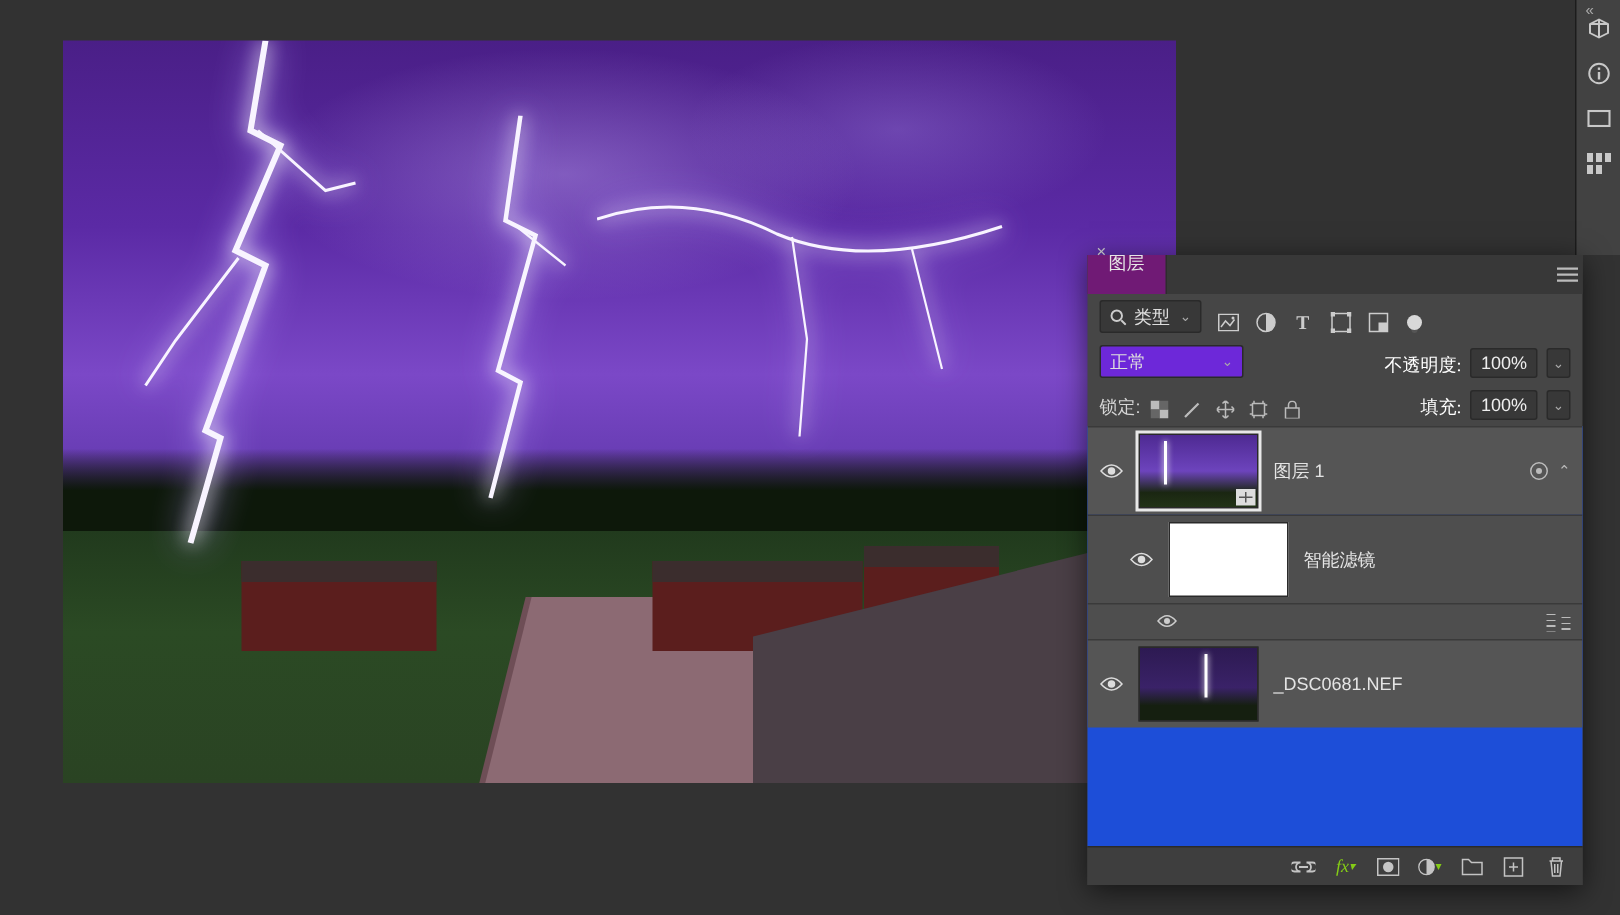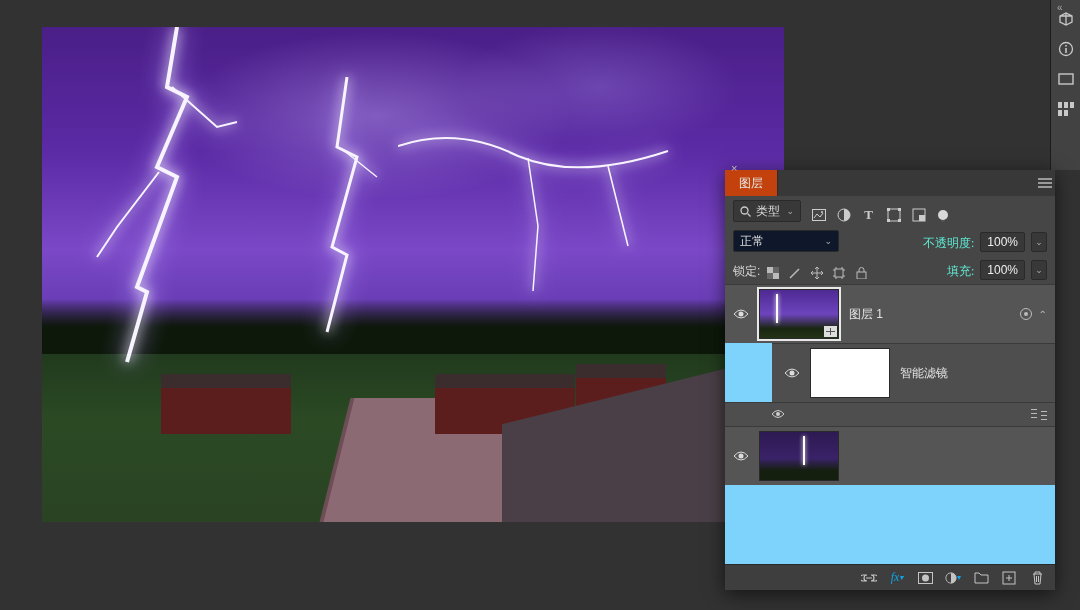--- a/index.html
+++ b/index.html
@@ -81,22 +81,22 @@
   }
   .panel-x {
     position:absolute; top:-8px; left:6px;
     color:#bbb; font-size:11px; cursor:pointer;
   }
   .panel-tabs {
     height:26px; display:flex; align-items:stretch;
     background:#383838;
   }
   .panel-tab {
-    padding:0 14px; display:flex;align-items:center;
-    background:#c2410c; color:#e6e6e6;
+    padding:12px 14px; display:flex;align-items:flex-end;
+    background:#701a75; color:#e6e6e6;
     border-right:1px solid #2d2d2d;
   }
   .panel-tabs-fill { flex:1; }
   .panel-menu { width:20px; display:flex;align-items:center;justify-content:center;color:#bbb; }
 
   
   .panel-row { display:flex; align-items:flex-end; gap:6px; padding:4px 8px; }
   .kind-select {
     display:flex;align-items:center;gap:5px;
     background:#383838; border:1px solid #2a2a2a; border-radius:2px;
@@ -104,51 +104,51 @@
     color:#ddd;
   }
   .kind-select .chev { margin-left:auto; font-size:9px; color:#aaa;}
   .filter-icons { display:flex; gap:10px; margin-left:4px; align-items:center;}
   .ficon { width:15px; height:15px; color:#ccc; display:flex;align-items:center;justify-content:center; }
   .dot { width:10px;height:10px;border-radius:50%; background:#d8d8d8; box-shadow:0 5px 0 -3px #555; margin-left:2px;}
 
   
   .blend-select {
     display:flex;align-items:center;
-    background:#0f172a; border:1px solid #2a2a2a; border-radius:2px;
-    height:22px; padding:0 6px; width:106px; color:#ddd;
+    background:#6d28d9; border:1px solid #2a2a2a; border-radius:2px;
+    height:22px; padding:0 6px; width:96px; color:#ddd;
   }
   .blend-select .chev{margin-left:auto;font-size:9px;color:#aaa;}
-  .lbl { color:#5eead4; margin-left:auto;font-family:Liberation Serif, serif; }
+  .lbl { color:#ffffff; margin-left:auto;font-family:Liberation Serif, serif; }
   .val-box {
     display:flex;align-items:center;
     background:#383838; border:1px solid #2a2a2a; border-radius:2px;
     height:20px; padding:0 6px; min-width:44px; color:#eee;
   }
   .chev-btn {
     width:16px;height:20px;display:flex;align-items:center;justify-content:center;
     background:#383838;border:1px solid #2a2a2a;border-radius:2px;color:#aaa;font-size:9px;
   }
 
   
   .lock-icons { display:flex; gap:8px; align-items:center; }
   .licon { width:14px;height:14px;color:#bbb;display:flex;align-items:center;justify-content:center;}
 
   
   .layer-list {
     flex:1; overflow:hidden;
-    background:#7dd3fc;
+    background:#1d4ed8;
   }
   .layer {
     display:flex; align-items:center;
     padding:4px 8px; gap:10px;
     background:#555; border-top:1px solid #3a3a3a;
     min-height:58px;
   }
-  .layer.child { background:#4e4e4e; padding-left:12px; min-height:54px;margin-left:47px;}
+  .layer.child { background:#4e4e4e; padding-left:28px; min-height:54px;}
   .layer.filterline { min-height:24px; padding-left:46px; background:#4e4e4e;}
   .eye {
     width:16px;height:16px;color:#ddd;display:flex;align-items:center;justify-content:center;
     flex-shrink:0;
   }
   .thumb {
     width:80px; height:50px; background:#2a2a2a; position:relative;
     flex-shrink:0; border:1px solid #2a2a2a;
   }
   .thumb.selected { outline:2px solid #e8e8e8; outline-offset:0;}
@@ -170,21 +170,21 @@
     background-size:6px 12px,6px 12px; background-position:0 0,10px 2px; background-repeat:no-repeat;
   }
 
   
   .panel-bottom {
     height:26px; background:#3e3e3e;
     display:flex; align-items:center; justify-content:flex-end;
     gap:12px; padding:0 10px;
     border-top:1px solid #2a2a2a;
   }
-  .bicon { width:16px;height:16px;color:#0ea5e9; display:flex;align-items:center;justify-content:center;}
+  .bicon { width:16px;height:16px;color:#84cc16; display:flex;align-items:center;justify-content:center;}
 
 </style>
 </head>
 <body>
 
 <div class="canvas">
   <div class="treeline"></div>
   <div class="ground"></div>
   <div class="path"></div>
   <div class="house1"></div>
@@ -394,20 +394,21 @@
       <span class="eye">
           <svg width="16" height="12" viewBox="0 0 16 12">
             <path d="M1 6 Q8 -2 15 6 Q8 14 1 6 Z" stroke="#ddd" fill="none"></path>
             <circle cx="8" cy="6" r="2.5" fill="#ddd"></circle>
           </svg>
         </span>
       <div class="thumb">
           <div class="sky" style="background:linear-gradient(180deg,#2d1a52 0%,#3a2268 55%,#151f10 80%)"></div>
           <div class="bolt-mini" style="left:55%"></div>
         </div>
+      <span class="layer-name">_DSC0681.NEF</span>
     </div>
 
 
   </div>
 
   <div class="panel-bottom">
     <span class="bicon">
         <svg width="16" height="10" viewBox="0 0 16 10">
           <path d="M5 5 H11 M2 2 H6 A3 3 0 0 0 6 8 H2 A3 3 0 0 1 2 2 M14 2 H10 A3 3 0 0 1 10 8 H14 A3 3 0 0 0 14 2" stroke="#c4c4c4" fill="none" stroke-width="1.2"></path>
         </svg>

